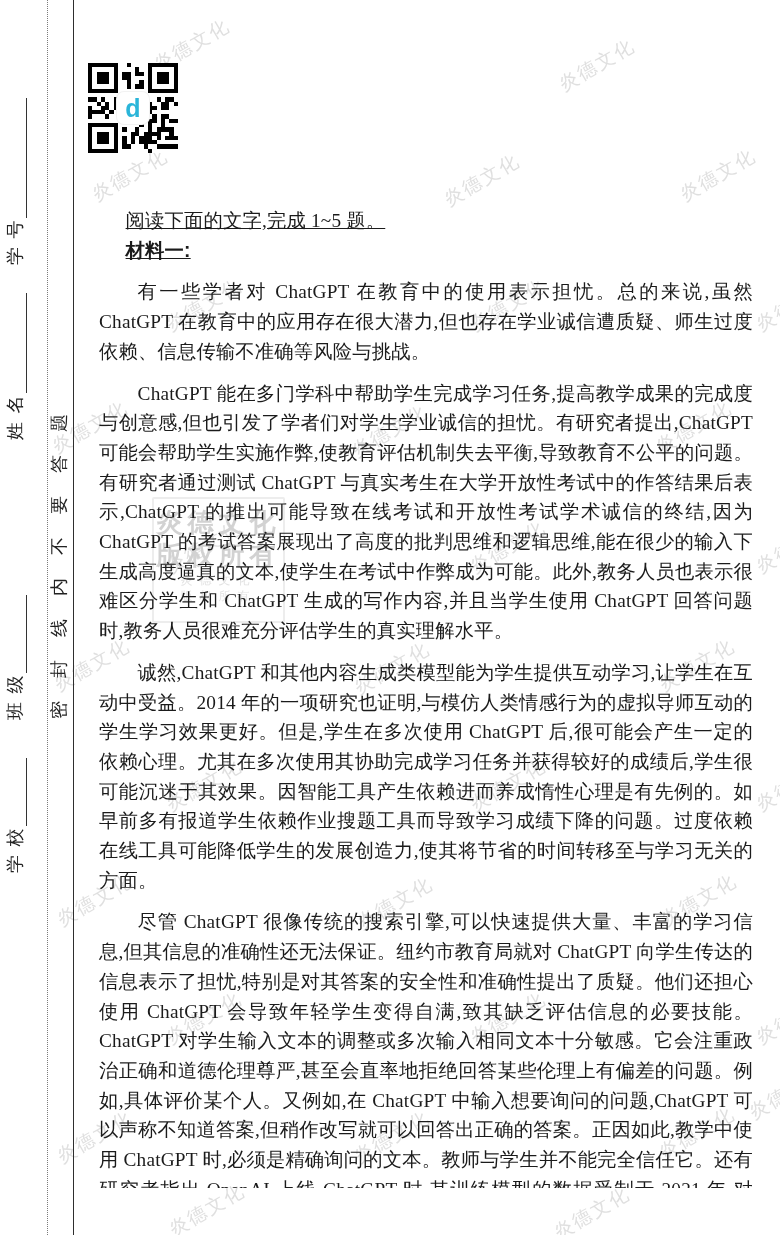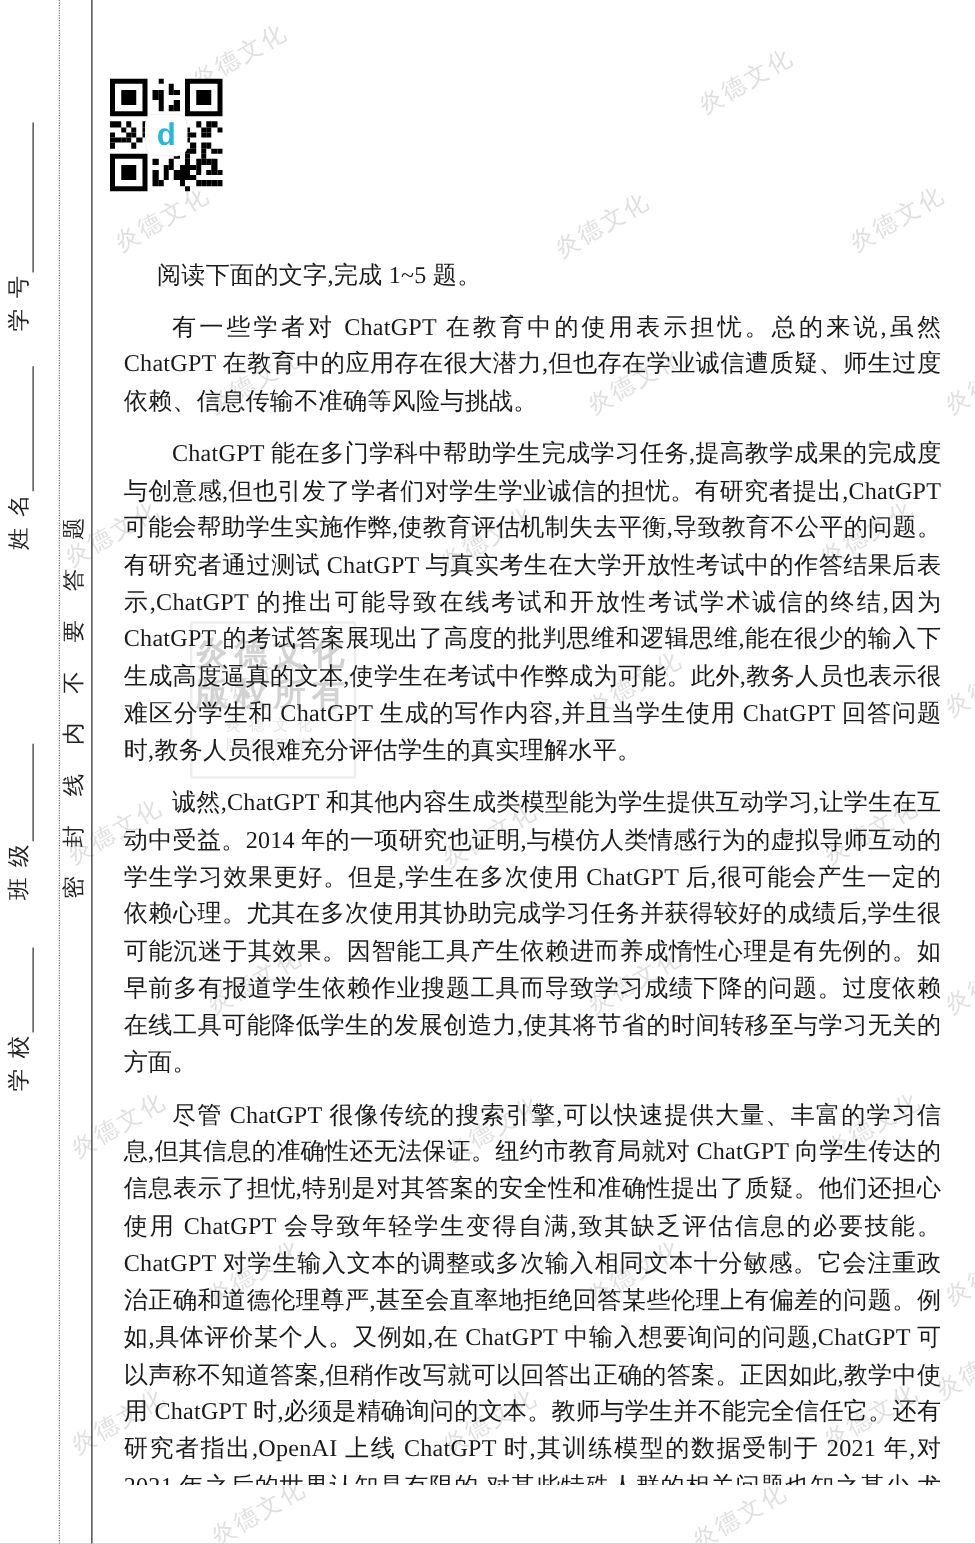--- a/index.html
+++ b/index.html
@@ -62,21 +62,21 @@
   .meta-gap{display:inline-block; width:57px;}
   .score-line{position:absolute; left:602px; top:156px; font-size:19px; color:#111;}
   .score-label{font-weight:700; font-family:"Liberation Sans","DejaVu Sans",sans-serif;}
   .score-blank{display:inline-block; width:107px; height:20px; border-bottom:1.5px solid #555; vertical-align:bottom;}
   
   .content{
     position:absolute; left:87px; top:206px; width:678px; height:982px; overflow:hidden;
     font-size:19.3px; line-height:29.7px; text-align:justify; letter-spacing:.2px; color:#1b1b1b;
   }
   .sec-title{font-weight:700; font-family:"Liberation Sans","DejaVu Sans",sans-serif;}
-  .indent{text-indent:2em;}
+  .indent{text-indent:2em;text-decoration:underline;}
   .material{font-weight:700; font-family:"Liberation Sans","DejaVu Sans",sans-serif;}
   .content p{margin:12px; text-indent:2em;}
   
   .footer{position:absolute; left:87px; top:1197px; width:678px; text-align:center; font-size:18px; color:#222;}
   .footer-gap{display:inline-block; width:26px;}
 </style>
 </head>
 <body>
 
 <div class="page">
@@ -257,20 +257,21 @@
         <span style="color: rgb(42, 181, 217);">d</span>
       </div>
     </div>
 
 
 
 
 
   <div class="content">
     <div class="indent">阅读下面的文字,完成 1~5 题。</div>
+    <div class="indent material">材料一:</div>
     <div id="paragraphs">
         <p>有一些学者对 ChatGPT 在教育中的使用表示担忧。总的来说,虽然 ChatGPT 在教育中的应用存在很大潜力,但也存在学业诚信遭质疑、师生过度依赖、信息传输不准确等风险与挑战。</p>
         <p>ChatGPT 能在多门学科中帮助学生完成学习任务,提高教学成果的完成度与创意感,但也引发了学者们对学生学业诚信的担忧。有研究者提出,ChatGPT 可能会帮助学生实施作弊,使教育评估机制失去平衡,导致教育不公平的问题。有研究者通过测试 ChatGPT 与真实考生在大学开放性考试中的作答结果后表示,ChatGPT 的推出可能导致在线考试和开放性考试学术诚信的终结,因为 ChatGPT 的考试答案展现出了高度的批判思维和逻辑思维,能在很少的输入下生成高度逼真的文本,使学生在考试中作弊成为可能。此外,教务人员也表示很难区分学生和 ChatGPT 生成的写作内容,并且当学生使用 ChatGPT 回答问题时,教务人员很难充分评估学生的真实理解水平。</p>
         <p>诚然,ChatGPT 和其他内容生成类模型能为学生提供互动学习,让学生在互动中受益。2014 年的一项研究也证明,与模仿人类情感行为的虚拟导师互动的学生学习效果更好。但是,学生在多次使用 ChatGPT 后,很可能会产生一定的依赖心理。尤其在多次使用其协助完成学习任务并获得较好的成绩后,学生很可能沉迷于其效果。因智能工具产生依赖进而养成惰性心理是有先例的。如早前多有报道学生依赖作业搜题工具而导致学习成绩下降的问题。过度依赖在线工具可能降低学生的发展创造力,使其将节省的时间转移至与学习无关的方面。</p>
         <p>尽管 ChatGPT 很像传统的搜索引擎,可以快速提供大量、丰富的学习信息,但其信息的准确性还无法保证。纽约市教育局就对 ChatGPT 向学生传达的信息表示了担忧,特别是对其答案的安全性和准确性提出了质疑。他们还担心使用 ChatGPT 会导致年轻学生变得自满,致其缺乏评估信息的必要技能。ChatGPT 对学生输入文本的调整或多次输入相同文本十分敏感。它会注重政治正确和道德伦理尊严,甚至会直率地拒绝回答某些伦理上有偏差的问题。例如,具体评价某个人。又例如,在 ChatGPT 中输入想要询问的问题,ChatGPT 可以声称不知道答案,但稍作改写就可以回答出正确的答案。正因如此,教学中使用 ChatGPT 时,必须是精确询问的文本。教师与学生并不能完全信任它。还有研究者指出,OpenAI 上线 ChatGPT 时,其训练模型的数据受制于 2021 年,对 2021 年之后的世界认知是有限的,对某些特殊人群的相关问题也知之甚少,尤其是对理科方面的内容掌握程度较低。此外,ChatGPT 无法与活跃的互</p>
       </div>
   </div>
 
 
 </div>

